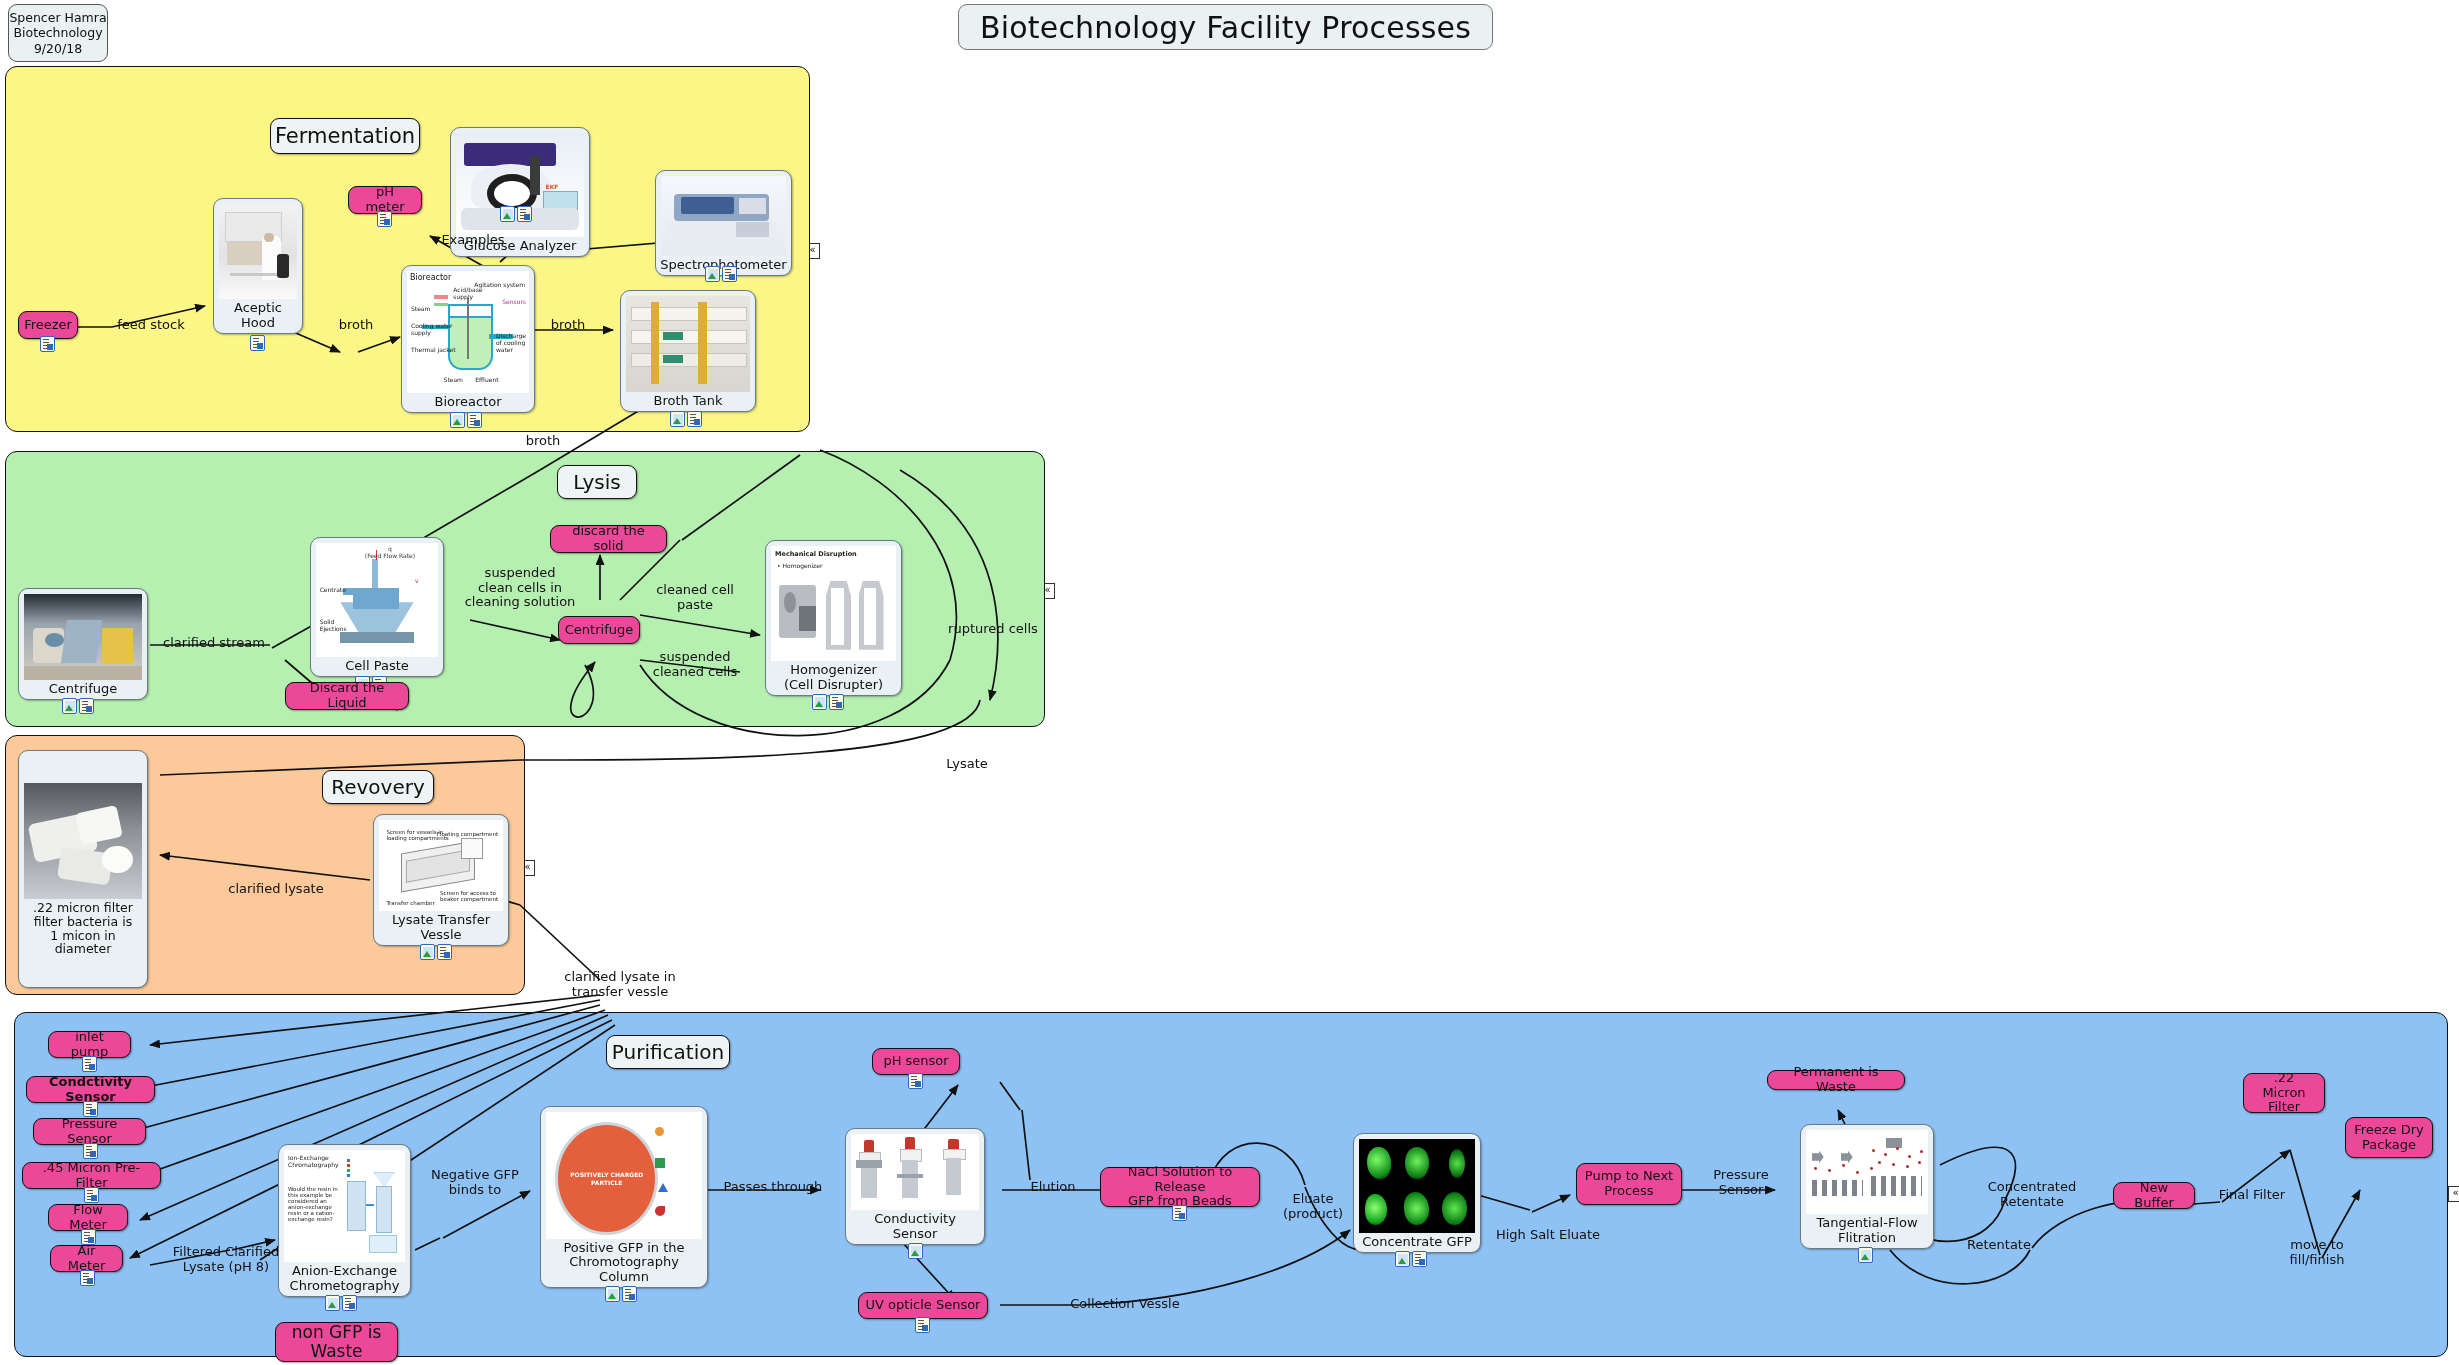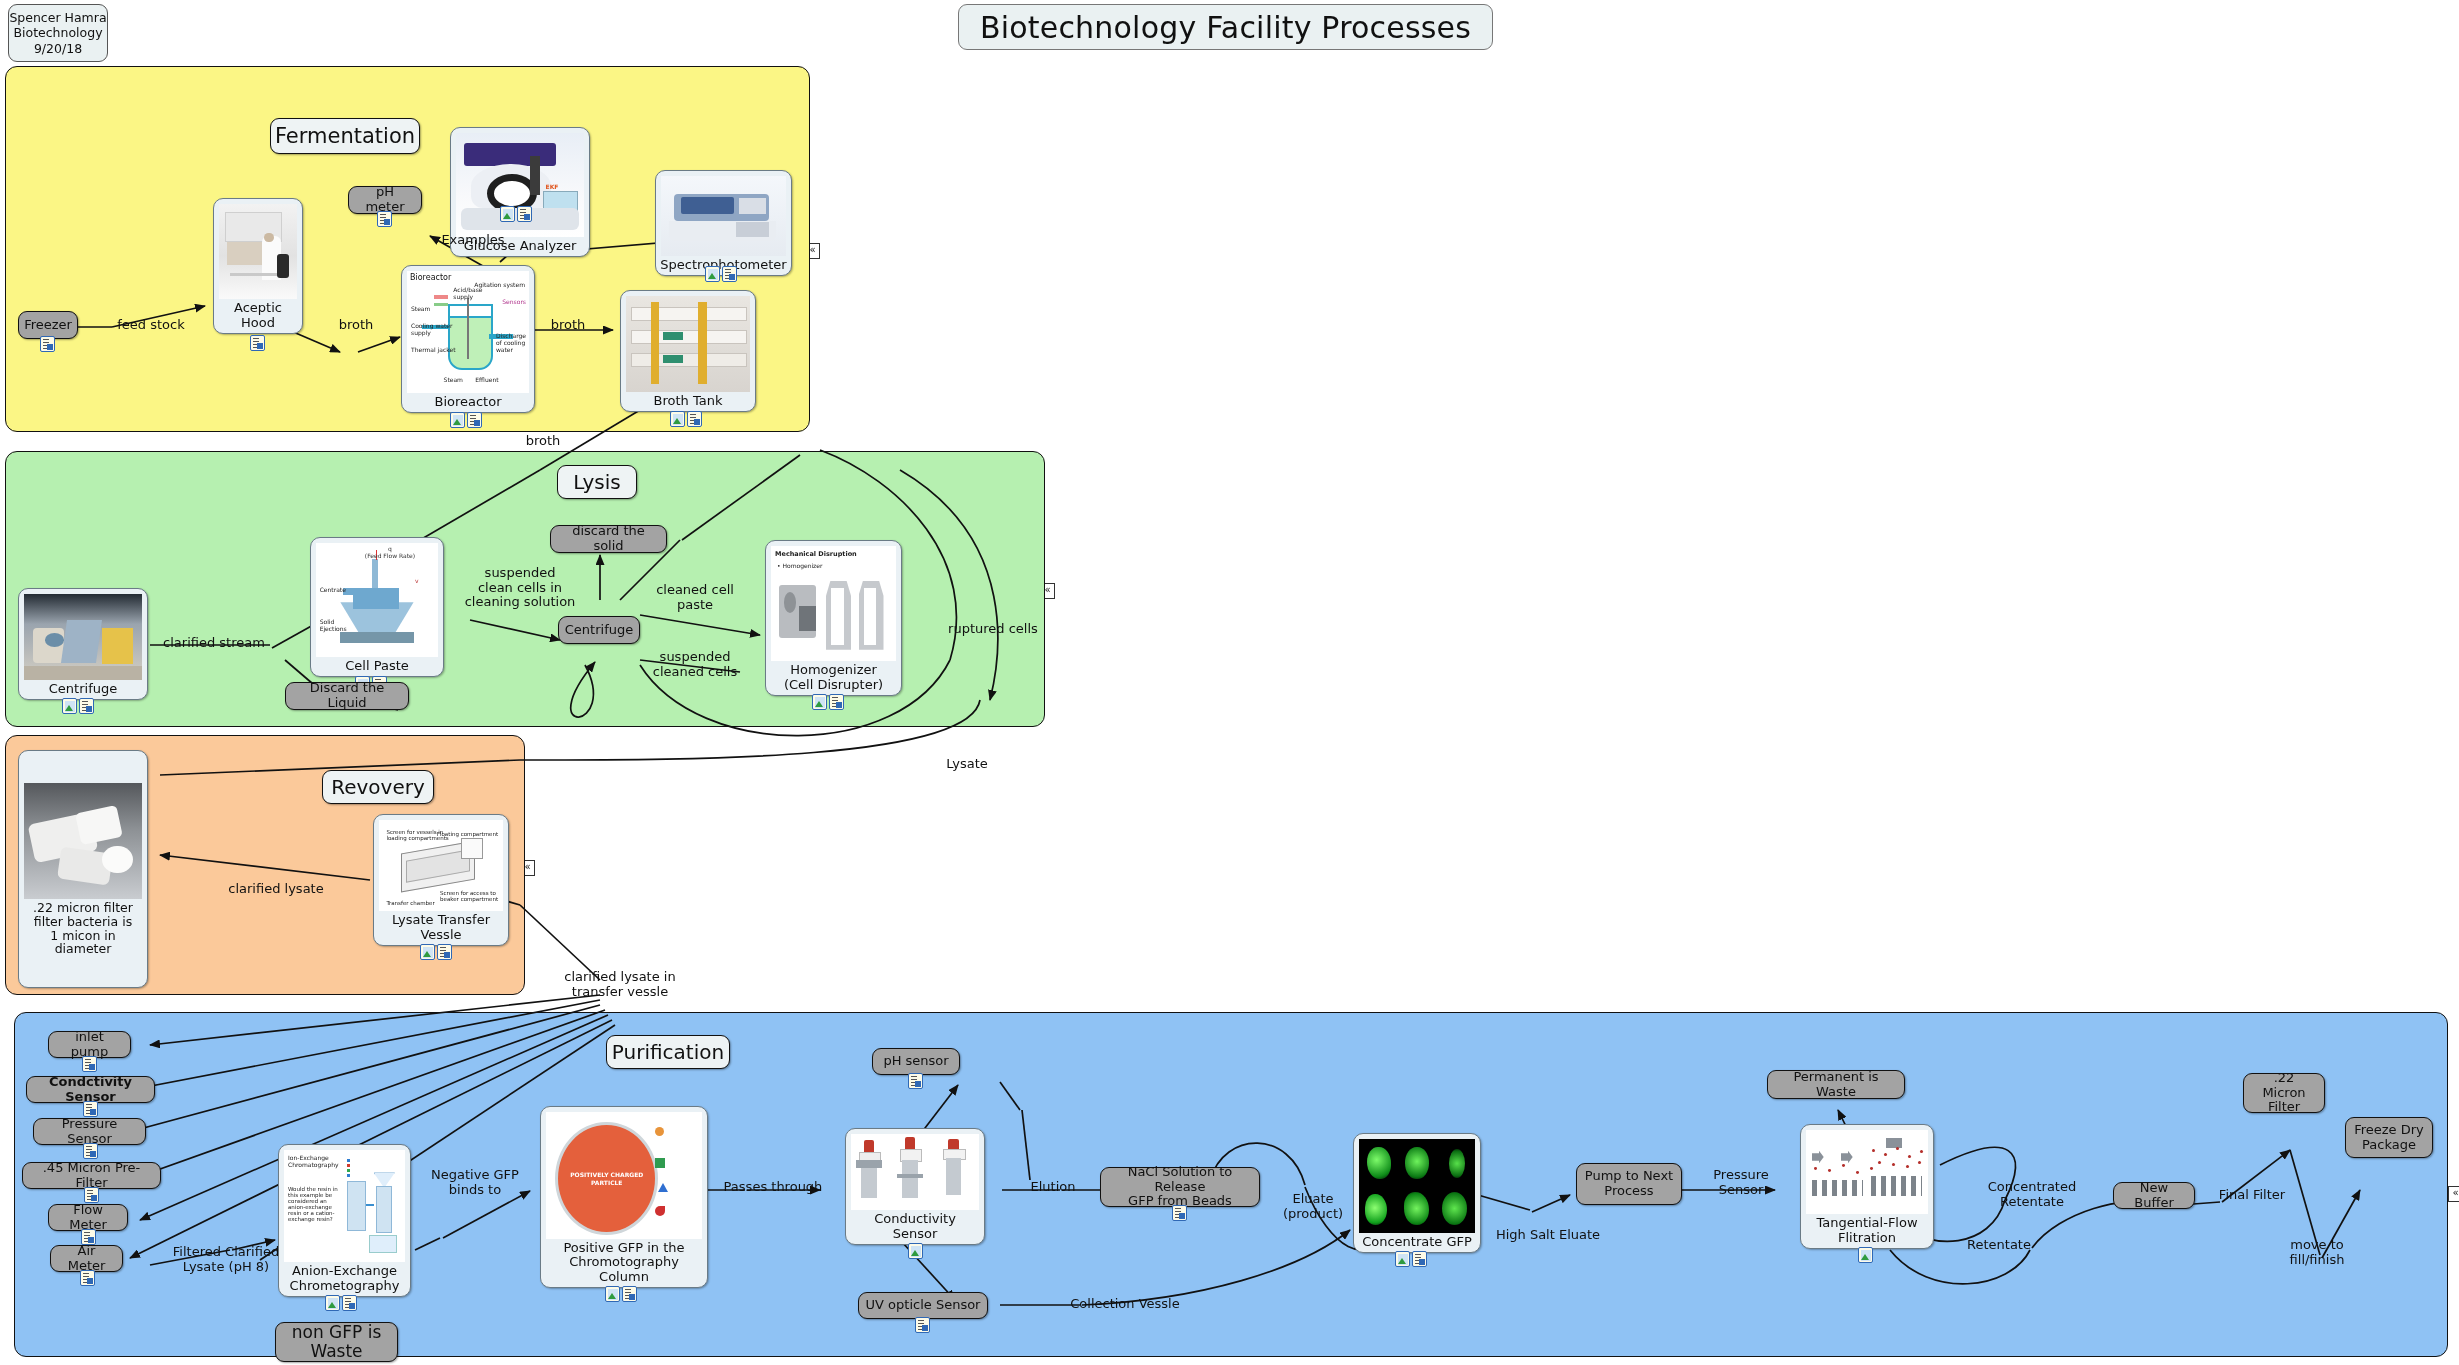--- a/index.html
+++ b/index.html
@@ -4,21 +4,21 @@
 <style>
   html,body{margin:0;padding:0;background:#ffffff;}
   body{width:2459px;height:1365px;position:relative;overflow:hidden;
        font-family:"DejaVu Sans","Liberation Sans",sans-serif;}
 
   #canvas{position:absolute;left:0;top:0;width:2459px;height:1365px;}
 
   
   .node{
     position:absolute;
-    background:#a3a3a3;
+    background:#ec4899;
     border:1.6px solid #111;
     border-radius:9px;
     box-shadow:1px 1px 2px rgba(0,0,0,.35);
     display:flex;flex-direction:column;align-items:center;justify-content:center;
     text-align:center;
     color:#111;
     box-sizing:border-box;
     line-height:1.12;
   }
   .node .lbl{display:block;padding:2px 6px;white-space:pre-line;}
@@ -621,21 +621,21 @@
   <div class="icons" style="left:1395px;top:1251px;">
     <span class="ico img"></span>
     <span class="ico doc"></span>
   </div>
 
   <div class="node" style="left:1576px;top:1163px;width:106px;height:42px;font-size:13px;">
     <span class="lbl">Pump to Next
 Process</span>
   </div>
 
-  <div class="node" style="left:1767px;top:1070px;width:138px;height:29px;font-size:13px;">
+  <div class="node" style="left:1767px;top:1070px;width:138px;height:20px;font-size:13px;">
     <span class="lbl">Permanent is Waste</span>
   </div>
 
   <div class="pnode" style="left:1800px;top:1124px;width:134px;height:125px;">
     <div class="pic">
       <div class="art" style="background:#fff;">
         <div style="position:absolute;left:4%;top:16%;width:44%;height:62%;">
           <div style="position:absolute;left:2%;top:14%;width:22%;height:24%;background:#8a9199;clip-path:polygon(0 20%,60% 20%,60% 0,100% 50%,60% 100%,60% 80%,0 80%);"></div>
           <div style="position:absolute;left:56%;top:14%;width:22%;height:24%;background:#8a9199;clip-path:polygon(0 20%,60% 20%,60% 0,100% 50%,60% 100%,60% 80%,0 80%);"></div>
           <div style="position:absolute;left:6%;top:44%;width:6%;height:6%;background:#b5302c;border-radius:50%;box-shadow:14px 2px 0 #b5302c,28px -3px 0 #b5302c,42px 4px 0 #b5302c,56px 0 0 #b5302c;"></div>

